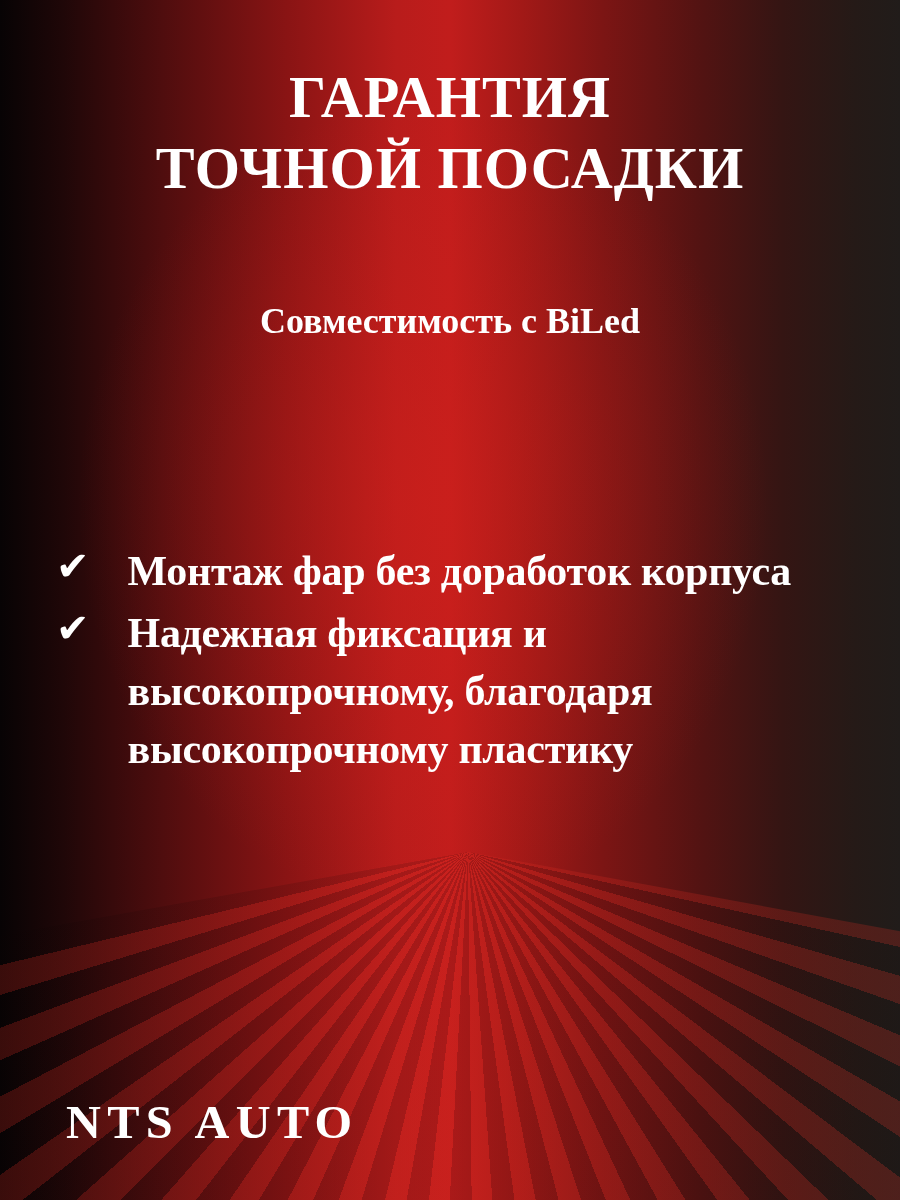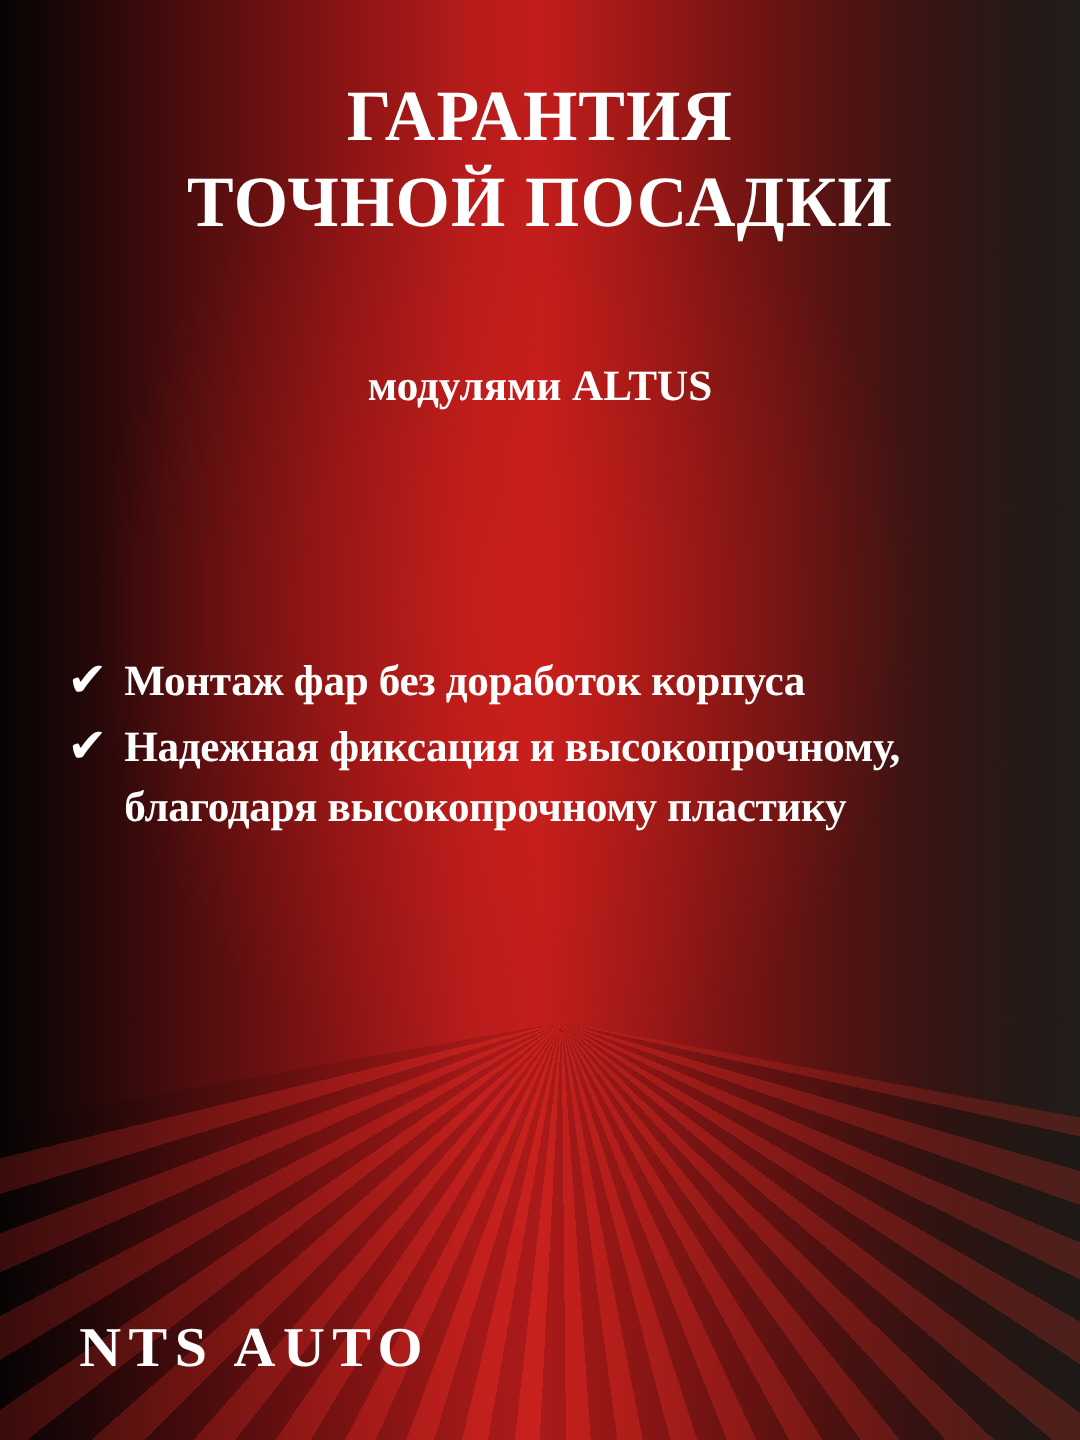--- a/index.html
+++ b/index.html
@@ -76,25 +76,26 @@
     margin-bottom: 4px;
   }
   .check {
     flex: 0 0 auto;
     font-size: 40px;
     line-height: 1.28;
     margin-right: 14px;
     transform: translateY(-2px);
   }
   .feature-text {
-    font-size: 36px;
+    font-size: 42px;
     font-weight: 700;
     line-height: 1.38;
     letter-spacing: -0.3px;
     max-width: 766px;
+    margin-left: 24px;
   }
   .logo {
     position: absolute;
     left: 66px;
     top: 1096px;
     z-index: 2;
     font-size: 46px;
     font-weight: 700;
     letter-spacing: 6px;
     transform: scaleY(1.02) scaleX(1.05);
@@ -108,21 +109,21 @@
 <div class="poster">
   <div class="rays"></div>
 
   <div class="content">
     <h1 class="title">
       <span>ГАРАНТИЯ</span>
       <span>ТОЧНОЙ ПОСАДКИ</span>
     </h1>
 
     <p class="subtitle">
-      <span>модулями ALTUS</span>
+      <span>Совместимость с BiLed</span>
     </p>
 
     <ul class="features">
       <li class="feature">
         <span class="check">✔</span>
         <span class="feature-text">Монтаж фар без доработок корпуса</span>
       </li>
       <li class="feature">
         <span class="check">✔</span>
         <span class="feature-text">Надежная фиксация и высокопрочному, благодаря высокопрочному пластику</span>

